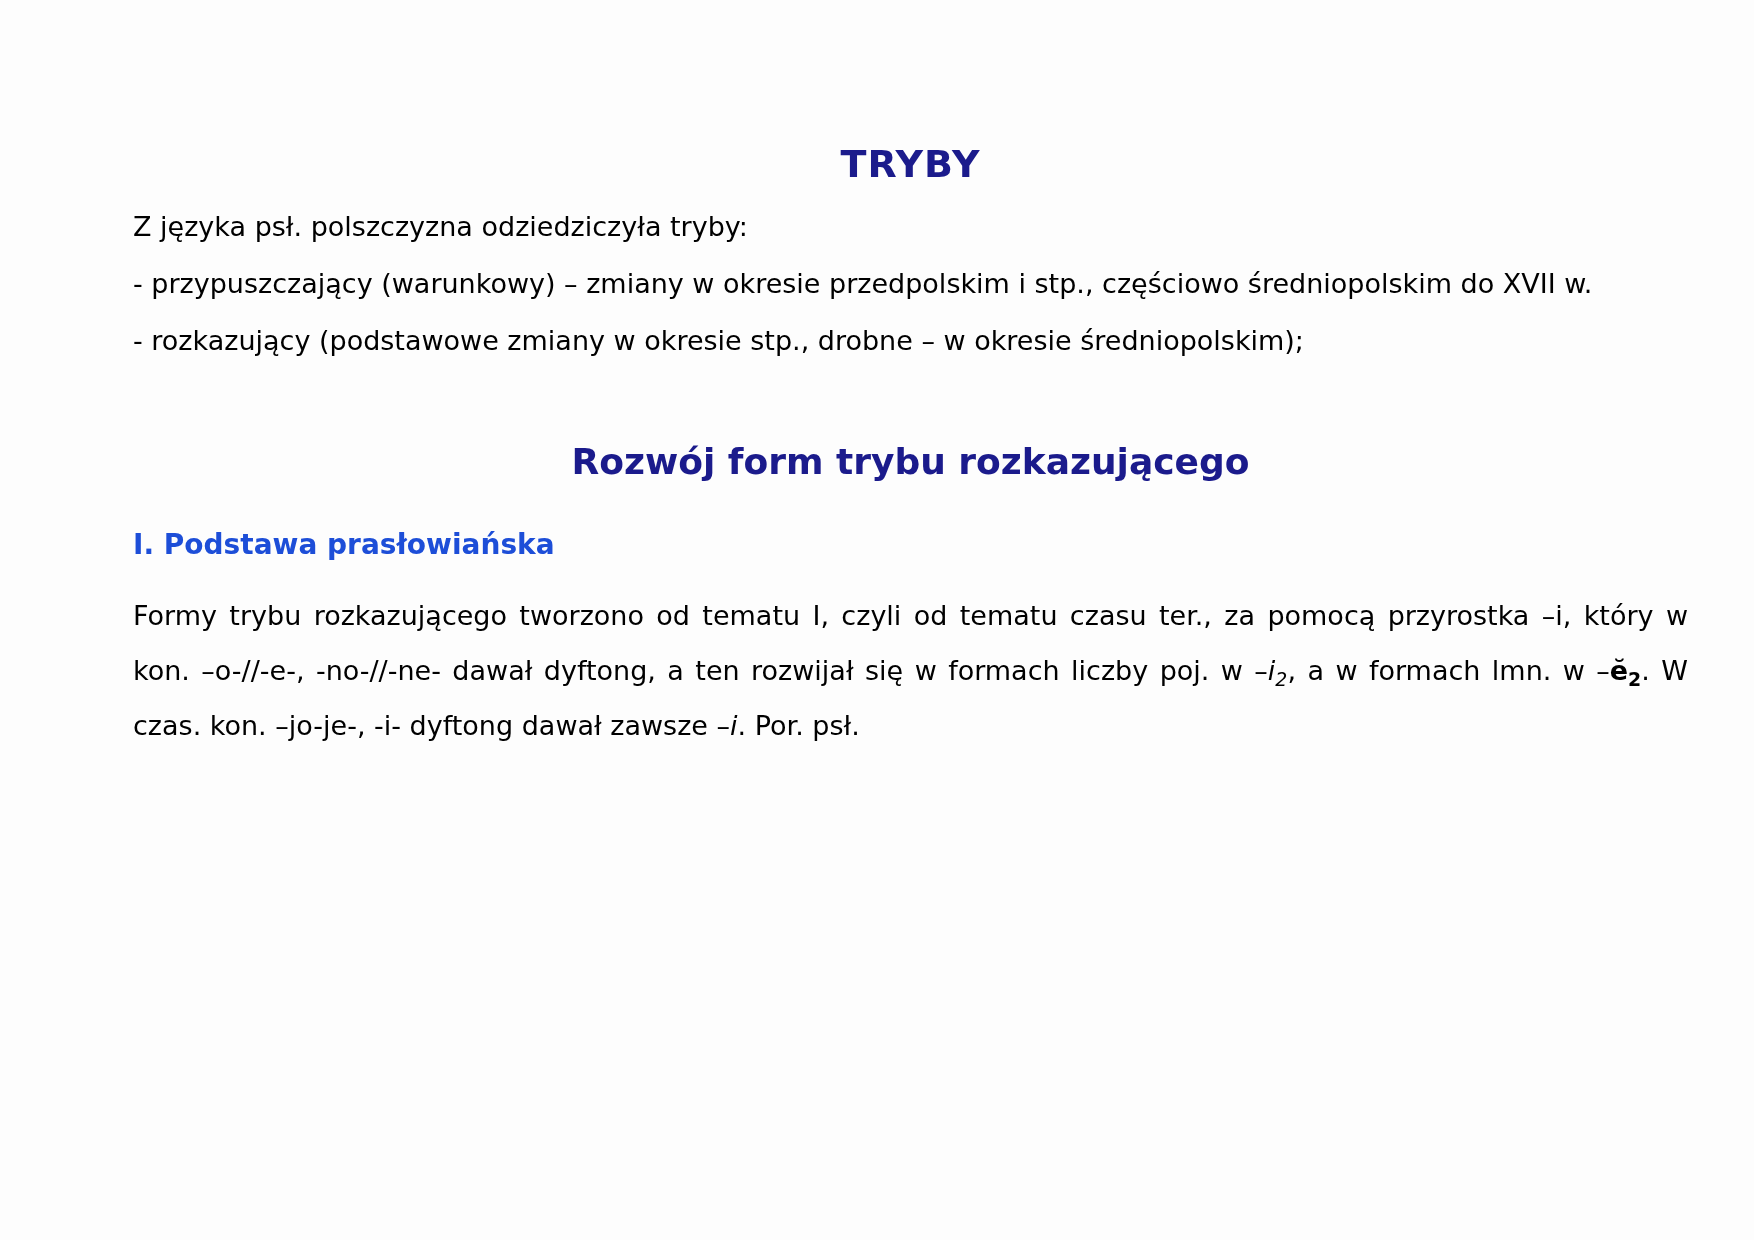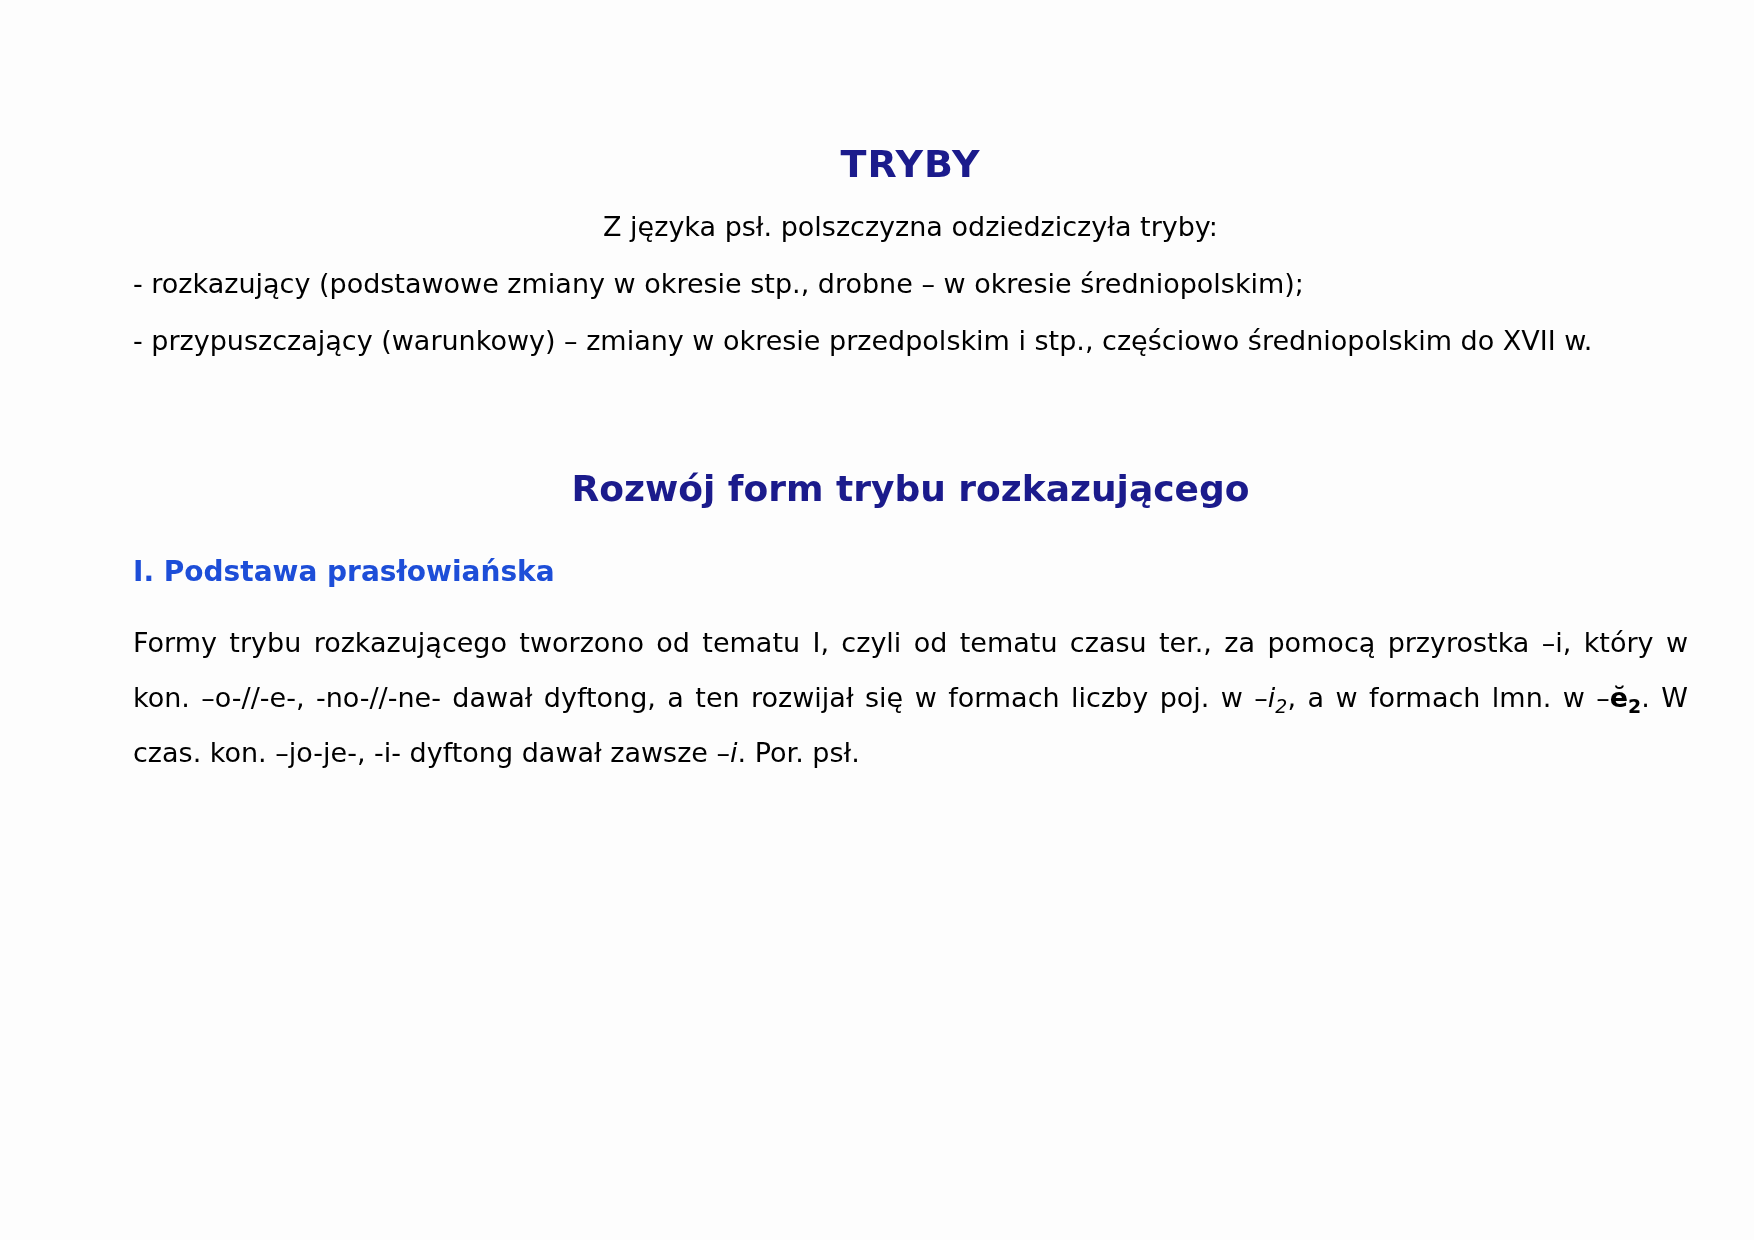--- a/index.html
+++ b/index.html
@@ -27,27 +27,26 @@
     color: #1b1b8c;
     letter-spacing: 1px;
   }
   p.body {
     margin: 25px 0;
     font-size: 27px;
     line-height: 32px;
     font-weight: normal;
   }
   p.lead {
-    text-align: center;
   }
   p.justify {
     text-align: justify;
   }
   h2.section-heading {
-    margin: 110px 0 0 0;
+    margin: 83px 0 0 0;
     font-size: 36px;
     line-height: 44px;
     font-weight: bold;
     text-align: center;
     color: #1b1b8c;
   }
   h3.section-subheading {
     margin: 44px 0 0 0;
     font-size: 28px;
     line-height: 34px;
@@ -78,23 +77,23 @@
 </head>
 <body>
 
 <div class="page">
 
   <h1 class="doc-title">TRYBY</h1>
 
   <p class="body lead">Z języka psł. polszczyzna odziedziczyła tryby:</p>
 
 
+  <p class="body justify">- przypuszczający (warunkowy) – zmiany w okresie przedpolskim i stp., częściowo średniopolskim do XVII w.</p>
+
   <p class="body">- rozkazujący (podstawowe zmiany w okresie stp., drobne – w okresie średniopolskim);</p>
-
-  <p class="body justify">- przypuszczający (warunkowy) – zmiany w okresie przedpolskim i stp., częściowo średniopolskim do XVII w.</p>
 
   <h2 class="section-heading">Rozwój form trybu rozkazującego</h2>
 
   <h3 class="section-subheading">I. Podstawa prasłowiańska</h3>
 
   <p class="body spaced justify"><span class="seg-plain">Formy trybu rozkazującego tworzono od tematu I, czyli od tematu czasu ter., za pomocą przyrostka –i, który w kon. –o-//-e-, -no-//-ne- dawał dyftong, a ten rozwijał się w formach liczby poj. w –</span><span class="seg-italic">i</span><span class="seg-sub-italic">2</span><span class="seg-plain">, a w formach lmn. w –</span><span class="seg-bold">ĕ</span><span class="seg-sub-bold">2</span><span class="seg-plain">. W czas. kon. –jo-je-, -i- dyftong dawał zawsze –</span><span class="seg-italic">i</span><span class="seg-plain">. Por. psł.</span></p>
 
 </div>
 
 </body></html>

